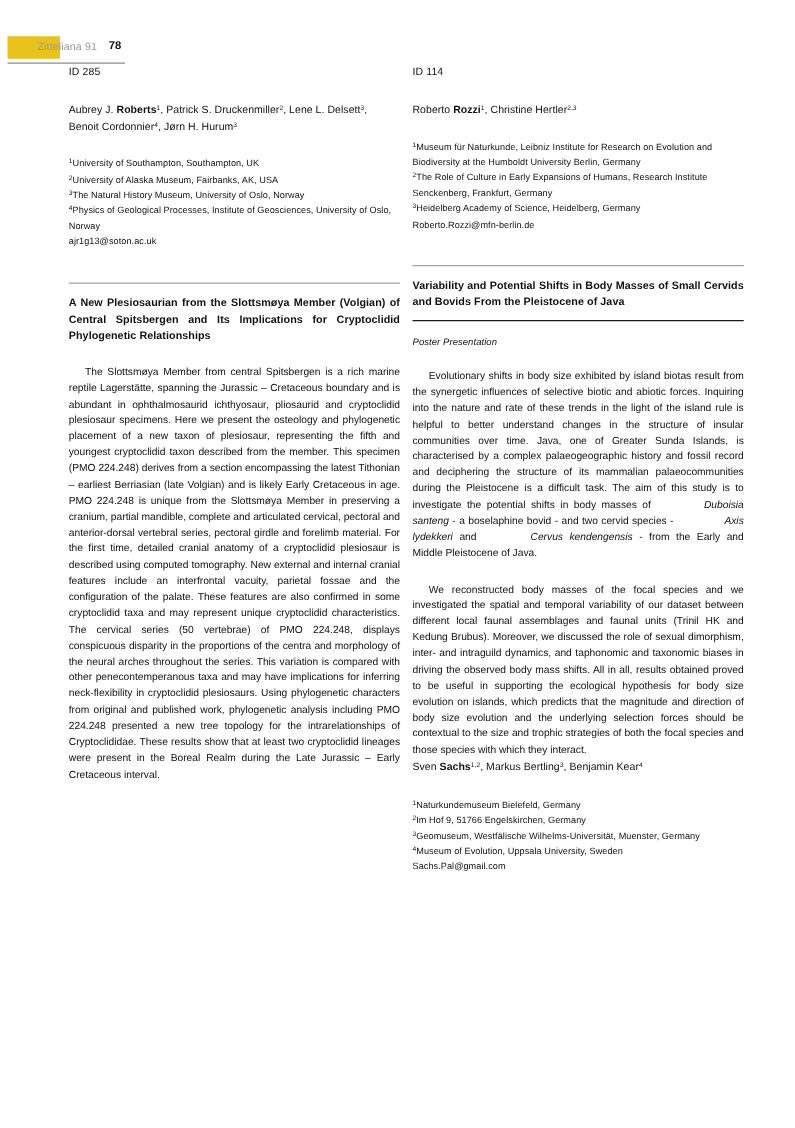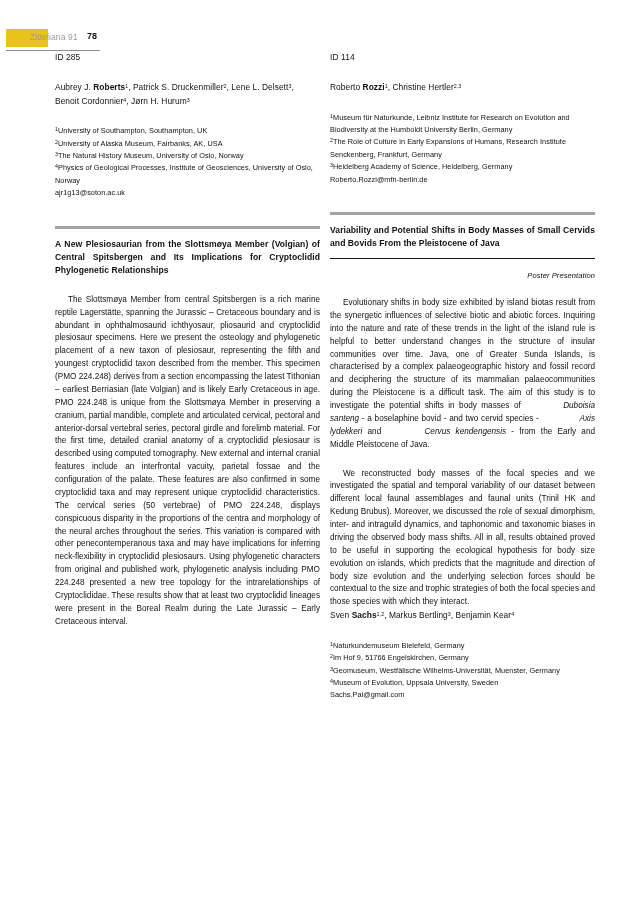--- a/index.html
+++ b/index.html
@@ -88,40 +88,40 @@
     letter-spacing: .05px;
   }
   sup {
     font-size: 5.3px;
     vertical-align: 2.4px;
     line-height: 0;
   }
 
   .title-block {
     margin-top: 26px;
-    border-top: 3px solid #a3a3a3;
+    border-top: 1px solid #a3a3a3;
     padding-top: 9px;
   }
   .title-block.ruled-below {
     border-bottom: 1px solid #1a1a1a;
     padding-bottom: 8px;
   }
   .abs-title {
     font-size: 8.6px;
     font-weight: bold;
     line-height: 1.52;
     text-align: justify;
     text-align-last: left;
     margin: 0;
     letter-spacing: .05px;
   }
   .pres-type {
     font-size: 7.6px;
     font-style: italic;
-    text-align: right;
+    text-align: left;
     margin: 13px 0 0 0;
     letter-spacing: .05px;
   }
   .title-block.ruled-below + .pres-type { margin-top: 12px; }
 
   .abstract {
     font-size: 8.2px;
     line-height: 1.57;
     text-align: justify;
     margin: 17px 0 0 0;

